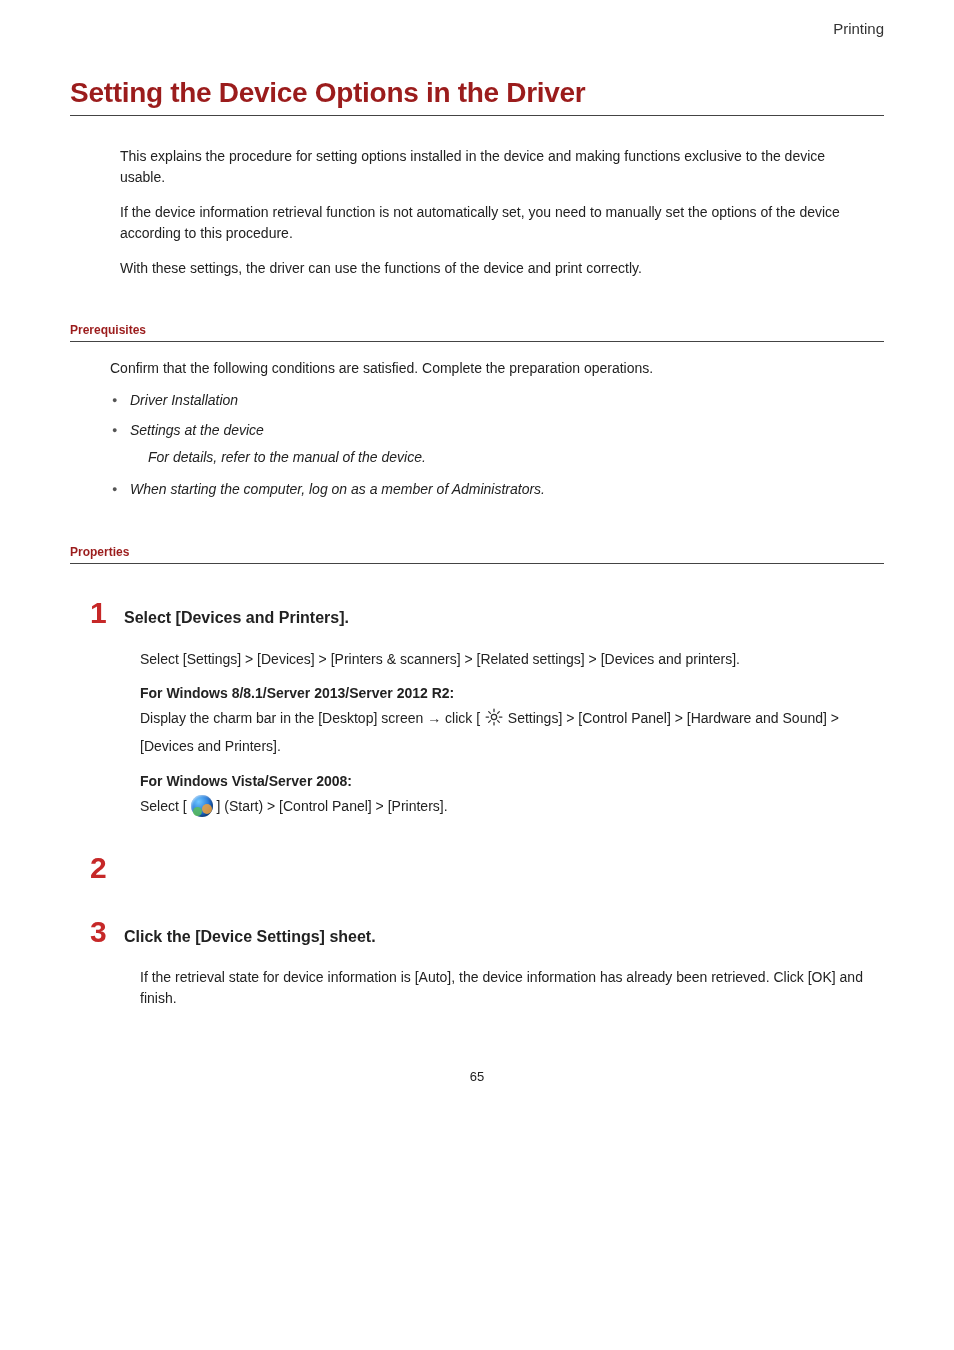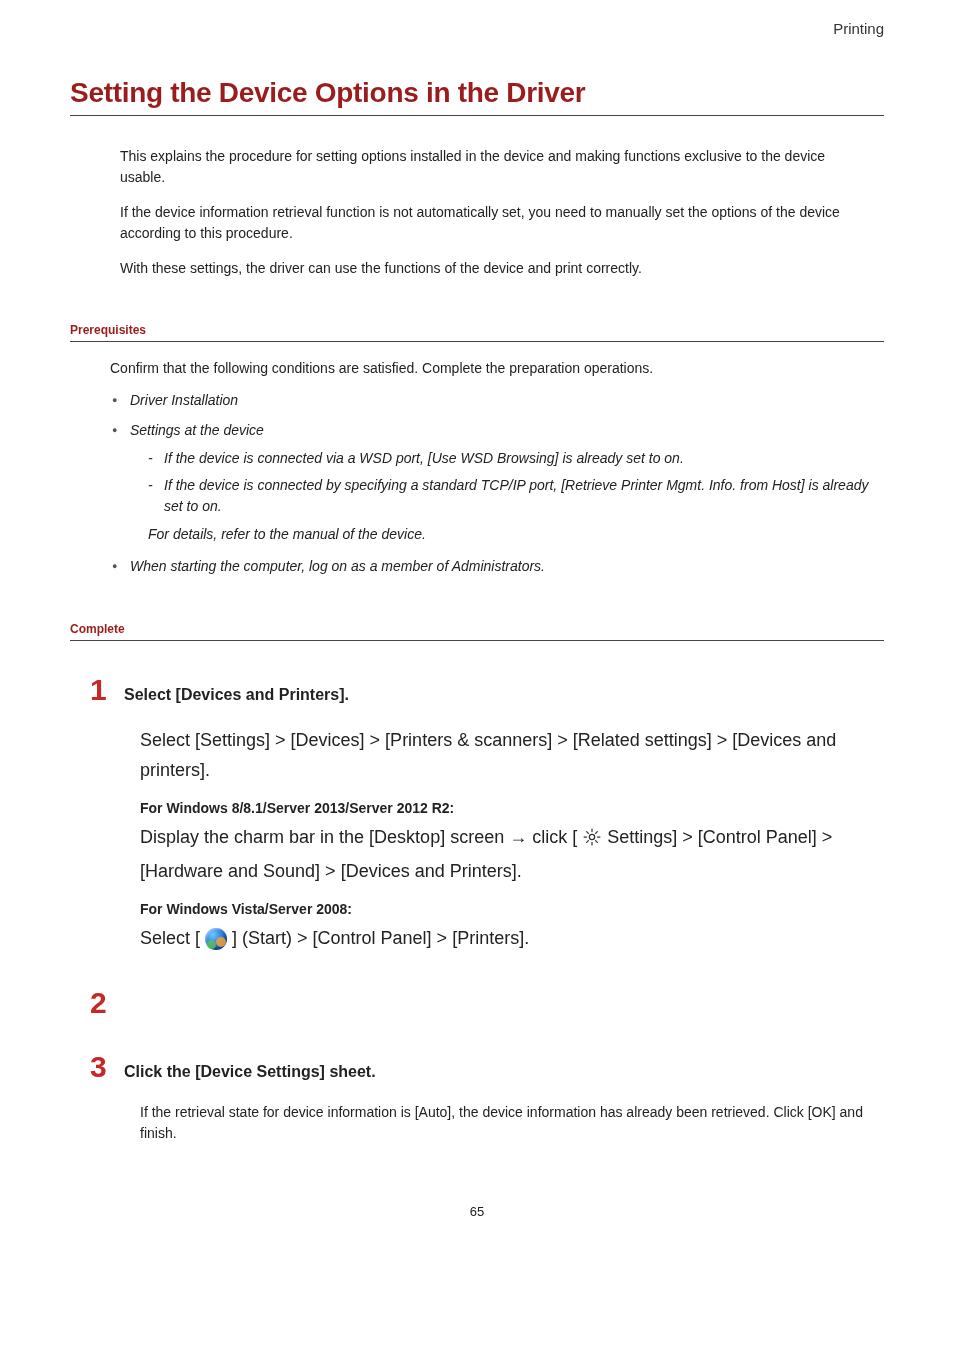--- a/index.html
+++ b/index.html
@@ -115,21 +115,21 @@
   .step-body {
     margin-left: 50px;
     margin-top: 20px;
   }
   .sub-heading {
     font-weight: 700;
     font-size: 14px;
     margin: 14px 0 6px 0;
   }
   .sub-body {
-    font-size: 18px;
+    font-size: 14px;
     line-height: 1.7;
     margin: 0 0 8px 0;
   }
   .icon-gear {
     display: inline-block;
     vertical-align: -4px;
   }
   .icon-gear svg {
     width: 20px;
     height: 20px;
@@ -185,31 +185,27 @@
 
   <h2 class="section">Prerequisites</h2>
   <div class="section-underline"></div>
 
   <div style="margin-left:40px;">
     <p class="body-text" style="margin-bottom:8px;">Confirm that the following conditions are satisfied. Complete the preparation operations.</p>
     <ul class="bullets">
       <li>Driver Installation</li>
       <li>
         <span>Settings at the device</span>
-        <ul class="dashes">
-          <li>If the device is connected via a WSD port, [Use WSD Browsing] is already set to on.</li>
-          <li>If the device is connected by specifying a standard TCP/IP port, [Retrieve Printer Mgmt. Info. from Host] is already set to on.</li>
-        </ul>
         <div class="sub-note">For details, refer to the manual of the device.</div>
       </li>
       <li>When starting the computer, log on as a member of Administrators.</li>
     </ul>
   </div>
 
-  <h2 class="section">Complete</h2>
+  <h2 class="section">Properties</h2>
   <div class="section-underline"></div>
 
   <div style="margin-left:20px;">
     <div class="step">
       <div class="step-num">1</div>
       <div class="step-title">Select [Devices and Printers].</div>
     </div>
     <div class="step-body">
       <div class="sub-body">Select [Settings] &gt; [Devices] &gt; [Printers &amp; scanners] &gt; [Related settings] &gt; [Devices and printers].</div>
 

